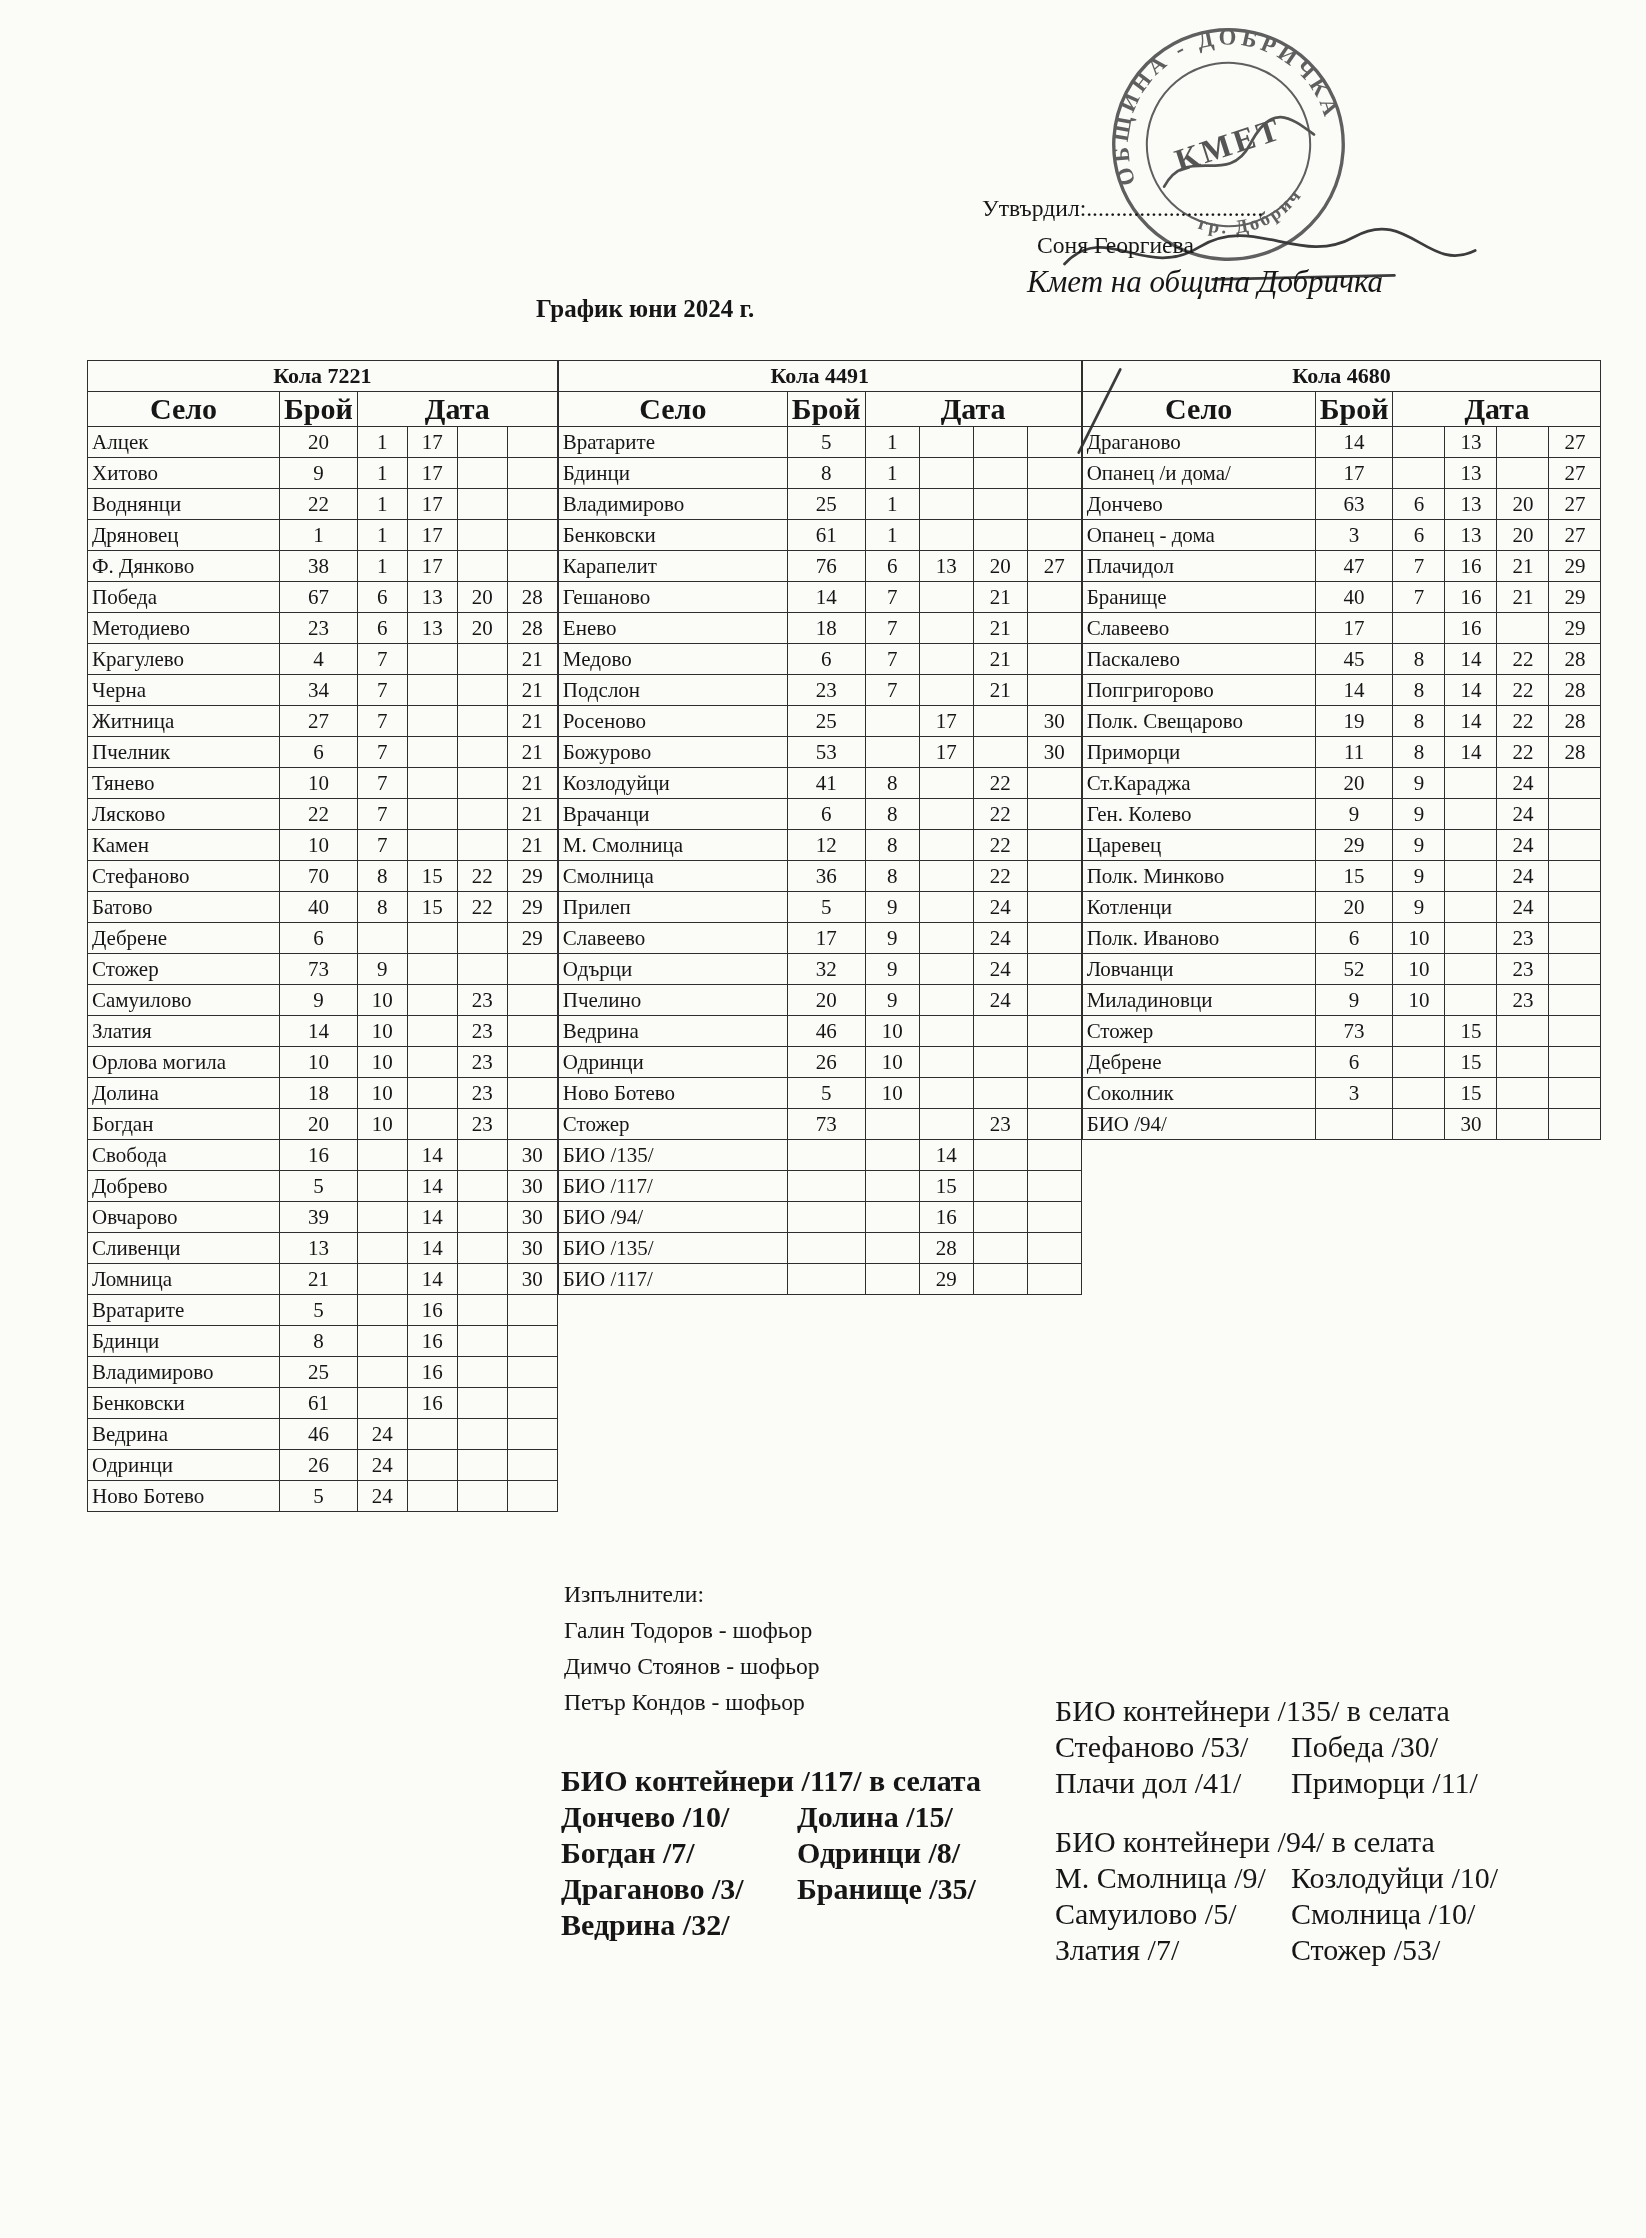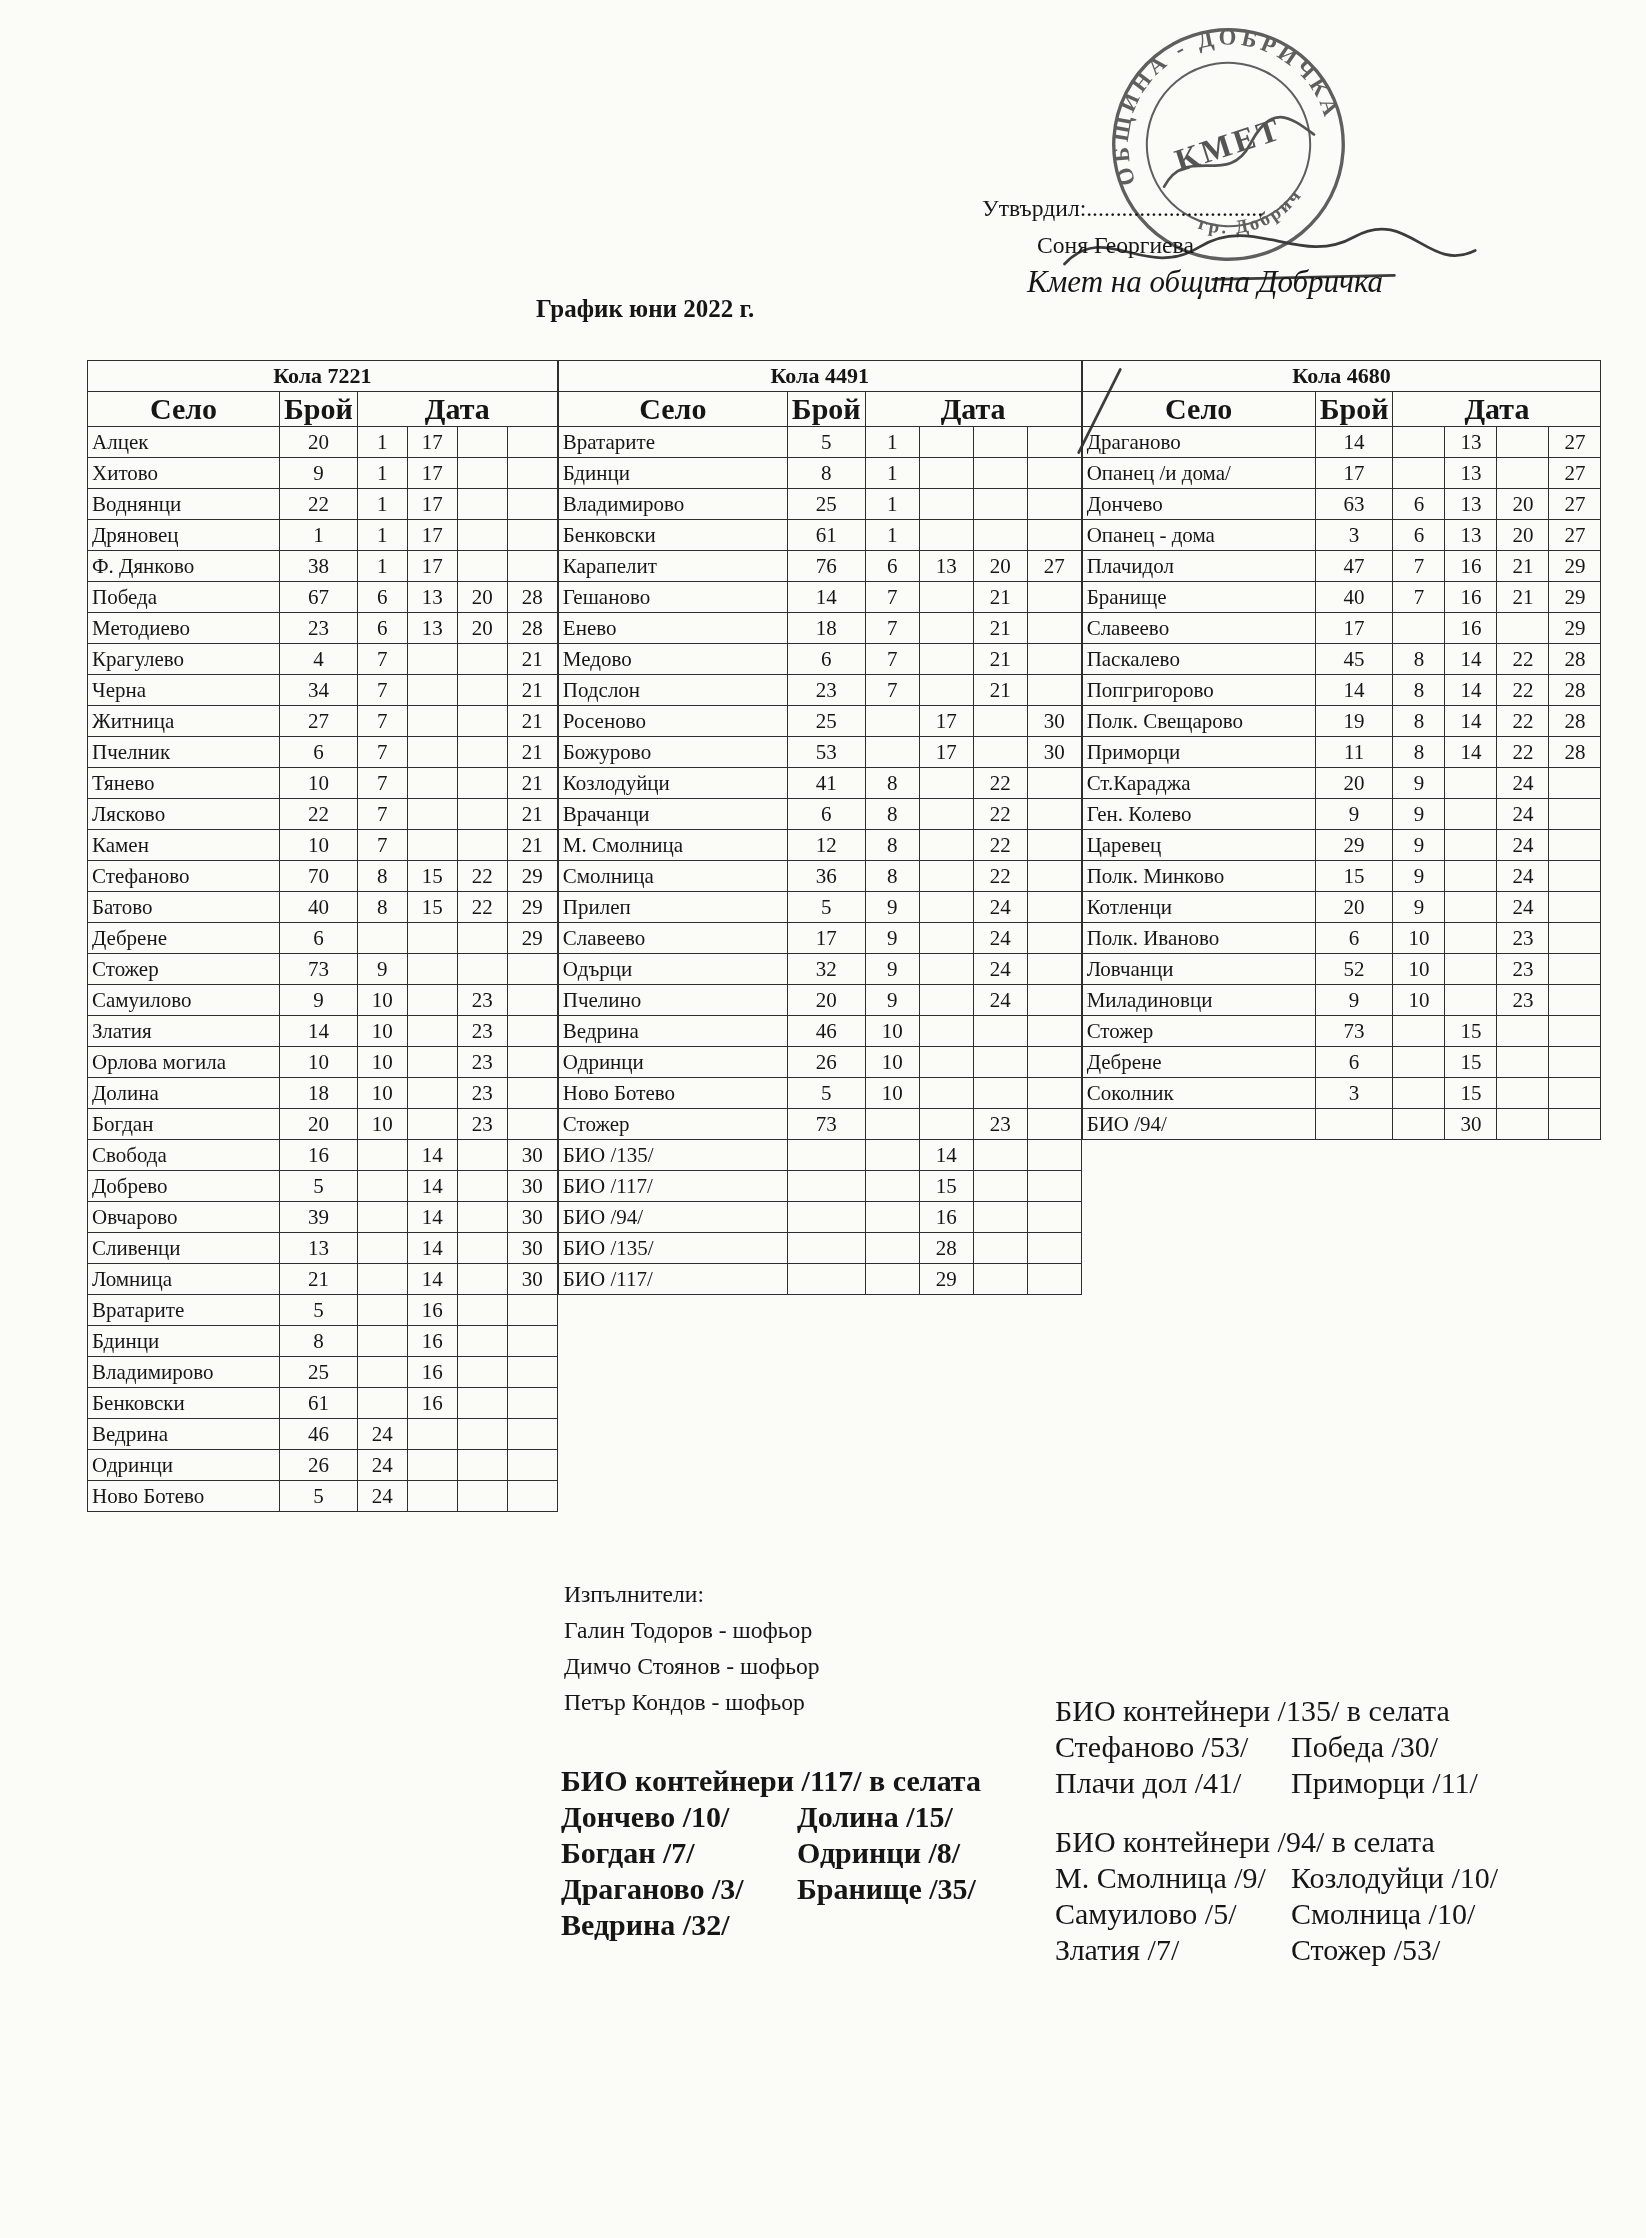--- a/index.html
+++ b/index.html
@@ -76,21 +76,21 @@
   </svg>
 
   <svg class="abs pen-slash" width="61" height="94" viewBox="0 0 90 140">
     <path class="ink" d="M 76,8 L 14,132"></path>
   </svg>
 
   <div class="abs approval-label">Утвърдил:..............................</div>
   <div class="abs approver-name">Соня Георгиева</div>
   <div class="abs approver-title">Кмет  на община Добричка</div>
 
-  <div class="abs doc-title">График юни 2022 г.</div>
+  <div class="abs doc-title">График юни 2024 г.</div>
 
   <div class="abs tables" id="tables">
       <table class="sched">
         <colgroup>
           <col style="width: 192px;">
           <col style="width: 74px;">
           <col style="width: 50px;">
           <col style="width: 50px;">
           <col style="width: 50px;">
           <col style="width: 50px;">

